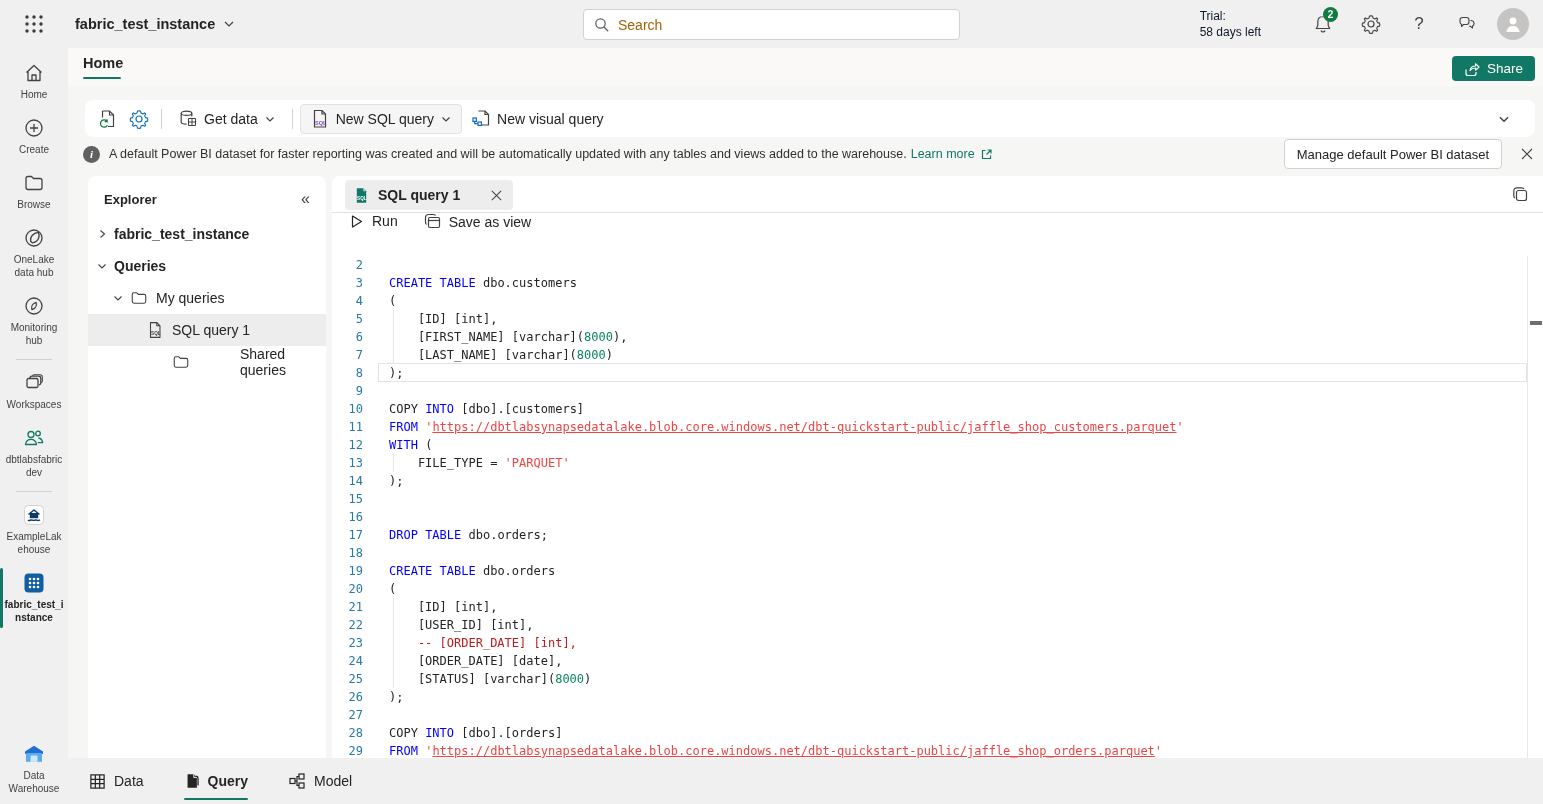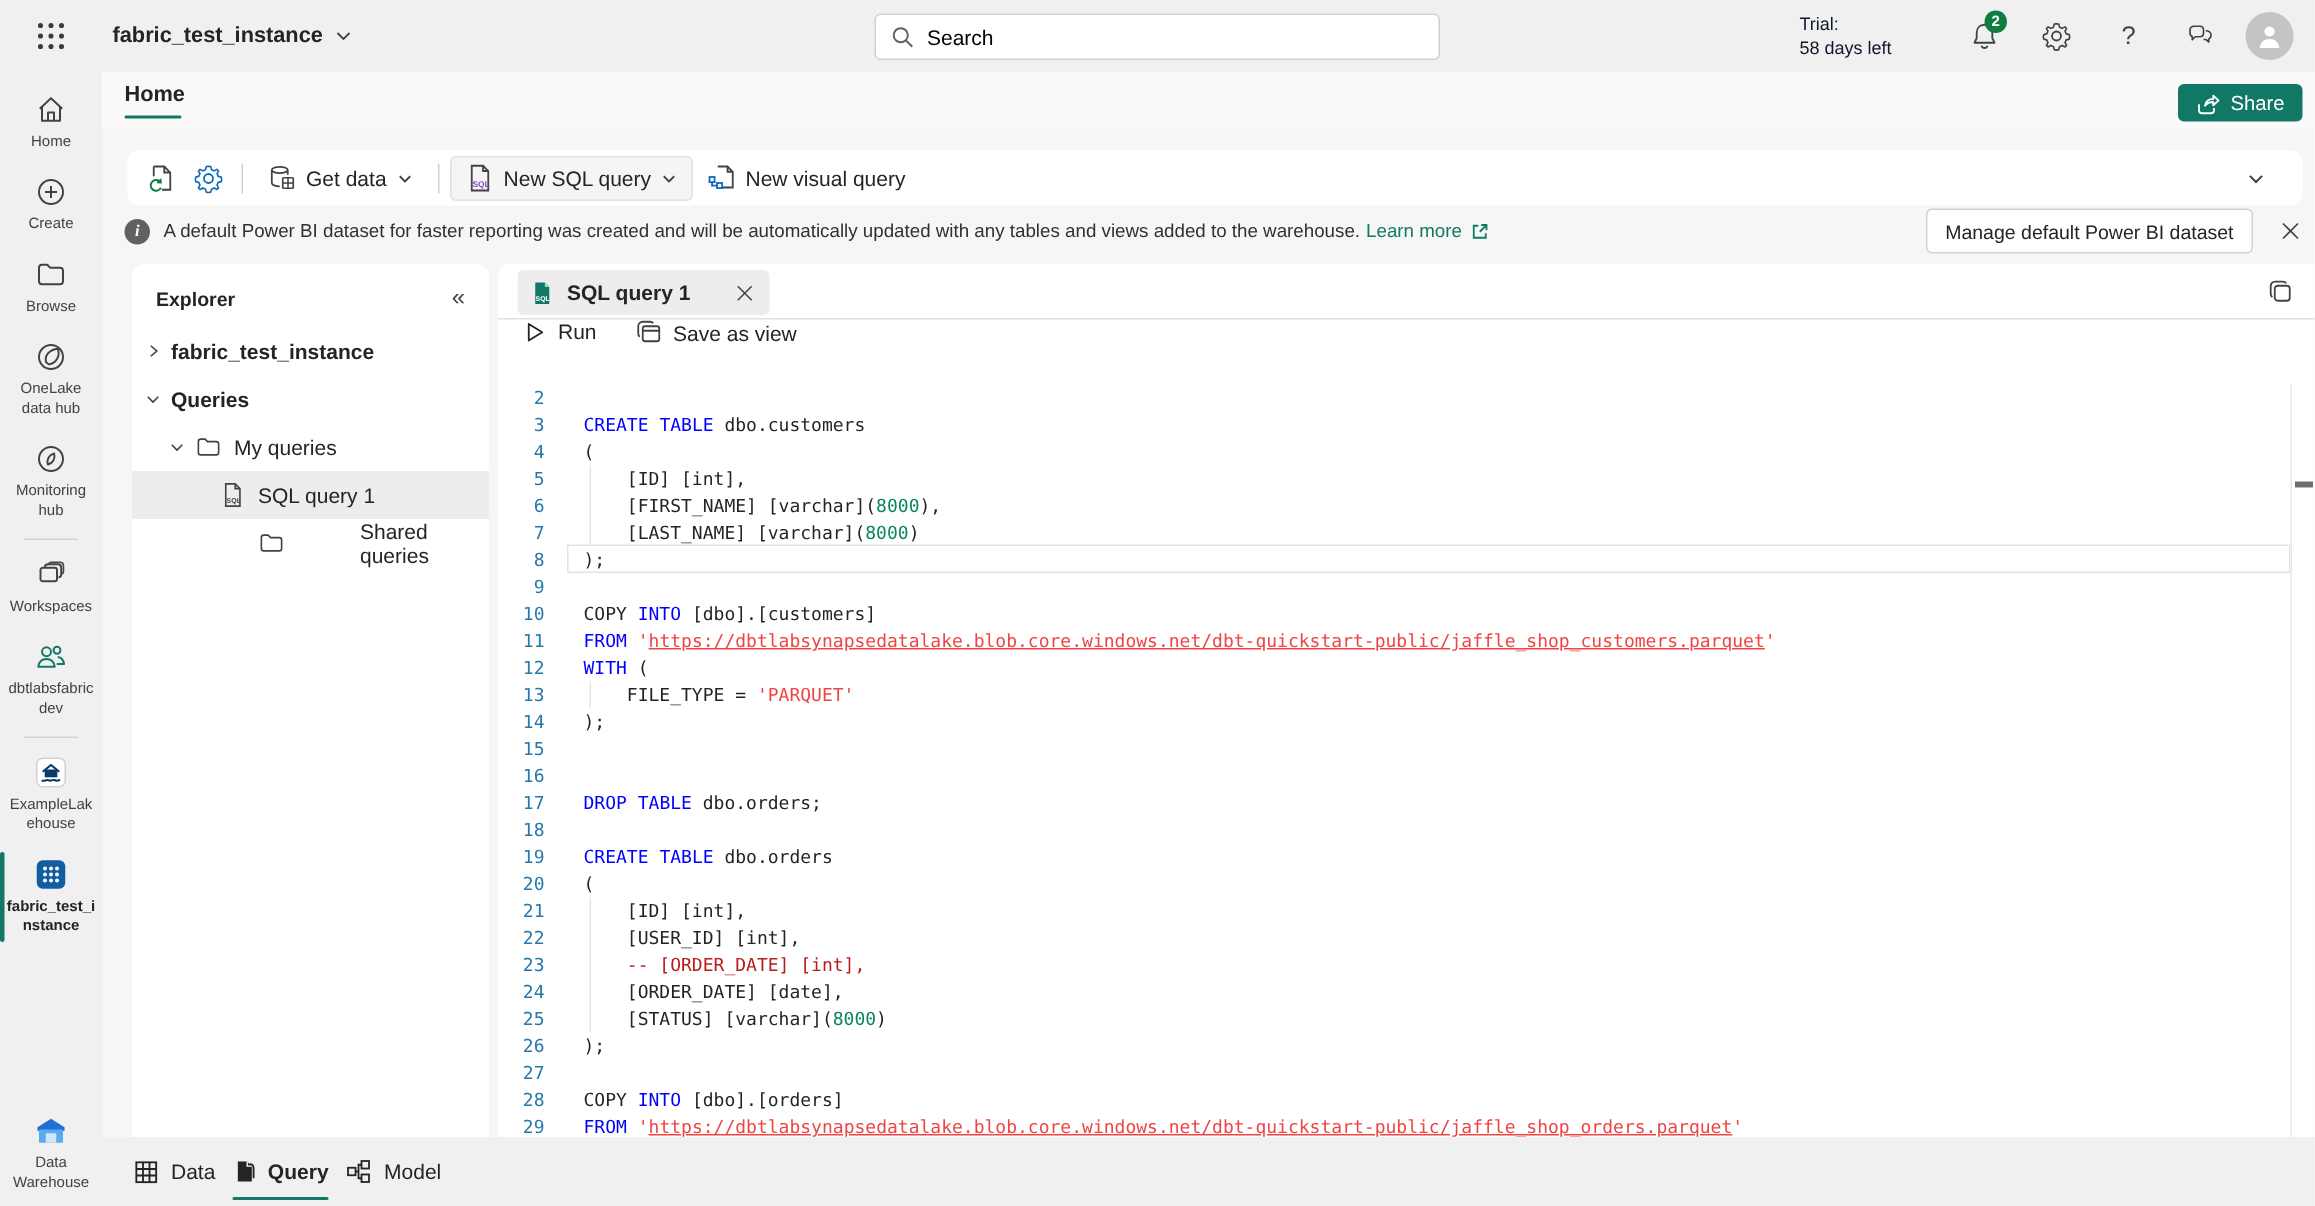--- a/index.html
+++ b/index.html
@@ -3,21 +3,21 @@
 <meta charset="utf-8">
 <style>
 *{box-sizing:border-box;margin:0;padding:0}
 html,body{width:1543px;height:804px}
 body{font-family:"Liberation Sans",sans-serif;background:#f6f6f5;position:relative;overflow:hidden;color:#242424;font-size:14px}
 svg{display:block}
 
 .topbar{position:absolute;top:0;left:0;right:0;height:48px;background:#f0f0f0;display:flex;align-items:center}
 .waffle{width:48px;height:48px;margin-left:10px;display:flex;align-items:center;justify-content:center}
 .ws-title{display:flex;align-items:center;gap:8px;margin-left:17px;font-weight:700;font-size:14.5px}
-.searchbox{position:absolute;left:583px;top:9px;width:377px;height:31px;background:#fff;border:1px solid #d1d1d1;border-radius:4px;display:flex;align-items:center;padding-left:10px;gap:8px;color:#000000}
+.searchbox{position:absolute;left:583px;top:9px;width:377px;height:31px;background:#fff;border:1px solid #d1d1d1;border-radius:4px;display:flex;align-items:center;padding-left:10px;gap:8px;color:#a16207}
 .top-right{position:absolute;right:0;top:0;height:48px;display:flex;align-items:center}
 .trial{font-size:12px;color:#0f172a;line-height:16px;margin-right:38px}
 .top-icon{width:48px;height:48px;display:flex;align-items:center;justify-content:center;position:relative}
 .badge{position:absolute;top:7px;right:9px;background:#107c41;color:#fff;border-radius:50%;width:15px;height:15px;font-size:10px;display:flex;align-items:center;justify-content:center;font-weight:700}
 .avatar{width:32px;height:32px;border-radius:50%;background:#c6c4c2;margin:0 14px 0 6px;display:flex;align-items:center;justify-content:center}
 
 .leftnav{position:absolute;top:48px;left:0;bottom:0;width:68px;background:#f0f0f0;display:flex;flex-direction:column;align-items:center;padding-top:13px;gap:14px}
 .nav-item{width:68px;display:flex;flex-direction:column;align-items:center;position:relative;padding:1px 2px}
 .nav-item .lbl{font-size:10px;color:#424242;text-align:center;line-height:13px;margin-top:4px;width:60px;overflow-wrap:anywhere}
 .nav-item.selected .lbl{font-weight:700;color:#242424}
@@ -67,21 +67,21 @@
 .ln{display:inline-block;width:31px;text-align:right;color:#2779ab;margin-right:26px}
 .tk-k{color:#0000ff}
 .tk-s{color:#ef4444}
 .tk-s u{text-decoration:underline}
 .tk-c{color:#b91c1c}
 .tk-n{color:#098658}
 .ig{position:absolute;left:61px;top:0;bottom:0;width:1px;background:#e5e5e5}
 .curline{position:absolute;left:46px;right:0;height:19px;border:1px solid #e3e3e3}
 .ruler-mark{position:absolute;right:1px;width:12px;height:4px;background:#6e6e6e}
 
-.bottombar{position:absolute;left:68px;right:0;bottom:0;height:46px;background:#f0f0f0;display:flex;align-items:center;padding-left:21px;gap:11px}
+.bottombar{position:absolute;left:68px;right:0;bottom:0;height:46px;background:#f0f0f0;display:flex;align-items:center;padding-left:21px;gap:40px}
 .bb-item{display:flex;align-items:center;gap:8px;font-size:14px;position:relative;height:46px}
 .bb-item.active{font-weight:700}
 .bb-item.active::after{content:"";position:absolute;left:0;right:0;bottom:4px;height:2.5px;background:#117865;border-radius:2px}
 </style>
 </head>
 <body>
 
 <div class="topbar">
   <div class="waffle">
     <svg width="18" height="18" viewBox="0 0 18 18">

